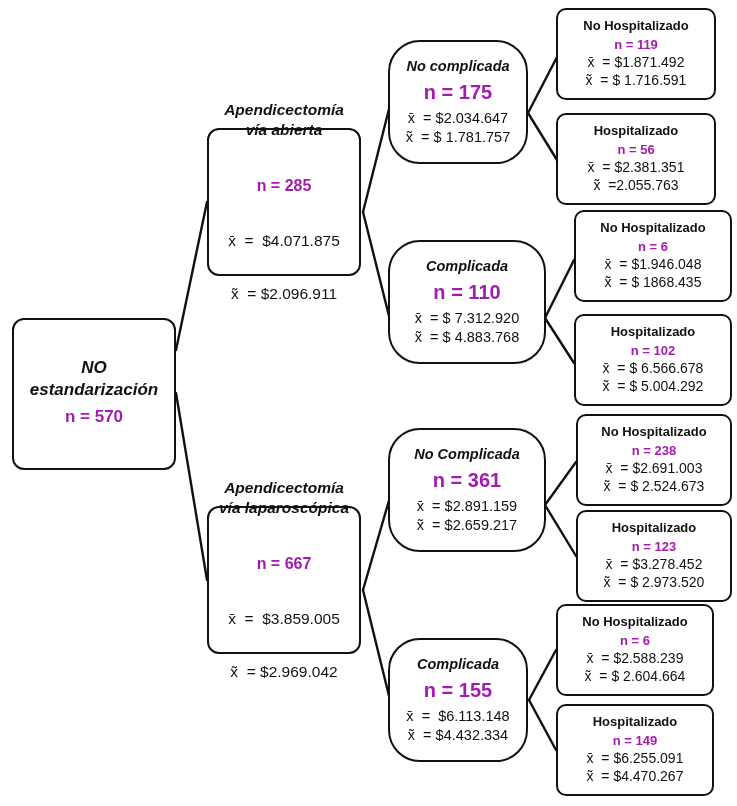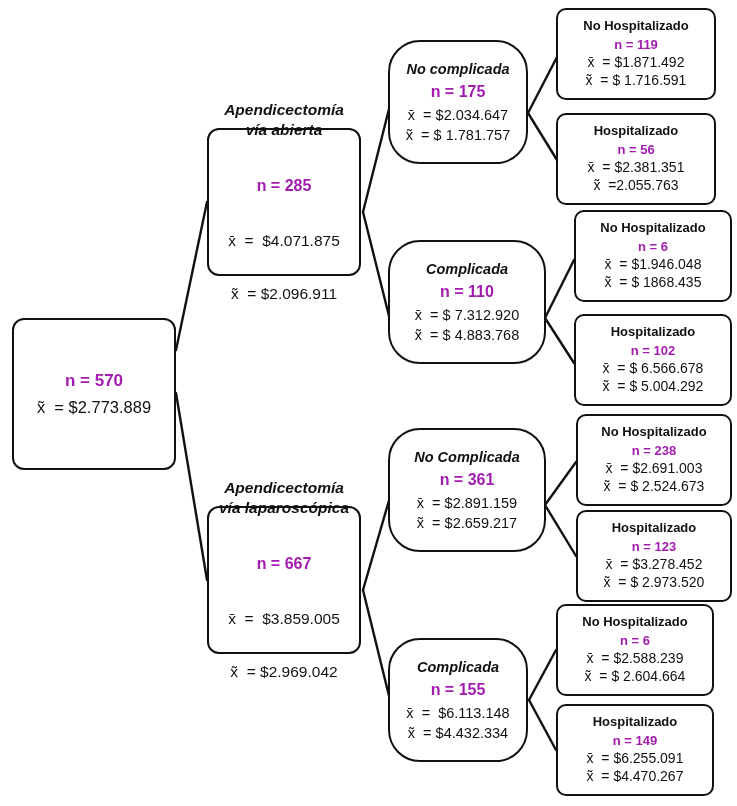--- a/index.html
+++ b/index.html
@@ -75,21 +75,21 @@
   .lvl2 .count { font-size: 16px; margin-bottom: 2px; }
   .lvl2 .stat { font-size: 15.5px; margin-top: 2px; }
 
   .lvl3 {
     width: 140px;
     height: 124px;
     font-size: 14.5px;
     border-radius: 32px;
   }
   .lvl3 .title { font-size: 14.5px; margin-bottom: 4px; }
-  .lvl3 .count { font-size: 16px; margin-bottom: 2px; }
+  .lvl3 .count { font-size: 20px; margin-bottom: 2px; }
   .lvl3 .stat { font-size: 14.5px; margin-top: 1px; }
 
   .leaf {
     width: 152px;
     height: 92px;
     font-size: 13px;
     border-width: 2.5px;
     border-radius: 10px;
   }
   .leaf .title { font-size: 13px; margin-bottom: 2px; }
@@ -121,22 +121,23 @@
 
       <line x1="545" y1="505" x2="576" y2="462"></line>
       <line x1="545" y1="505" x2="576" y2="556"></line>
 
       <line x1="529" y1="700" x2="556" y2="650"></line>
       <line x1="529" y1="700" x2="556" y2="750"></line>
     </g>
   </svg>
 
   <div class="node root" style="left:12px; top:318px;">
+    <div class="title">NO
+estandarización</div>
     <div class="count">n = 570</div>
-    <div class="stat">x̃  = $2.773.889</div>
   </div>
 
   <div class="node lvl2" style="left:207px; top:128px;">
     <div class="title">Apendicectomía
 vía abierta</div>
     <div class="count">n = 285</div>
     <div class="stat">x̄  =  $4.071.875</div>
     <div class="stat">x̃  = $2.096.911</div>
   </div>
 

